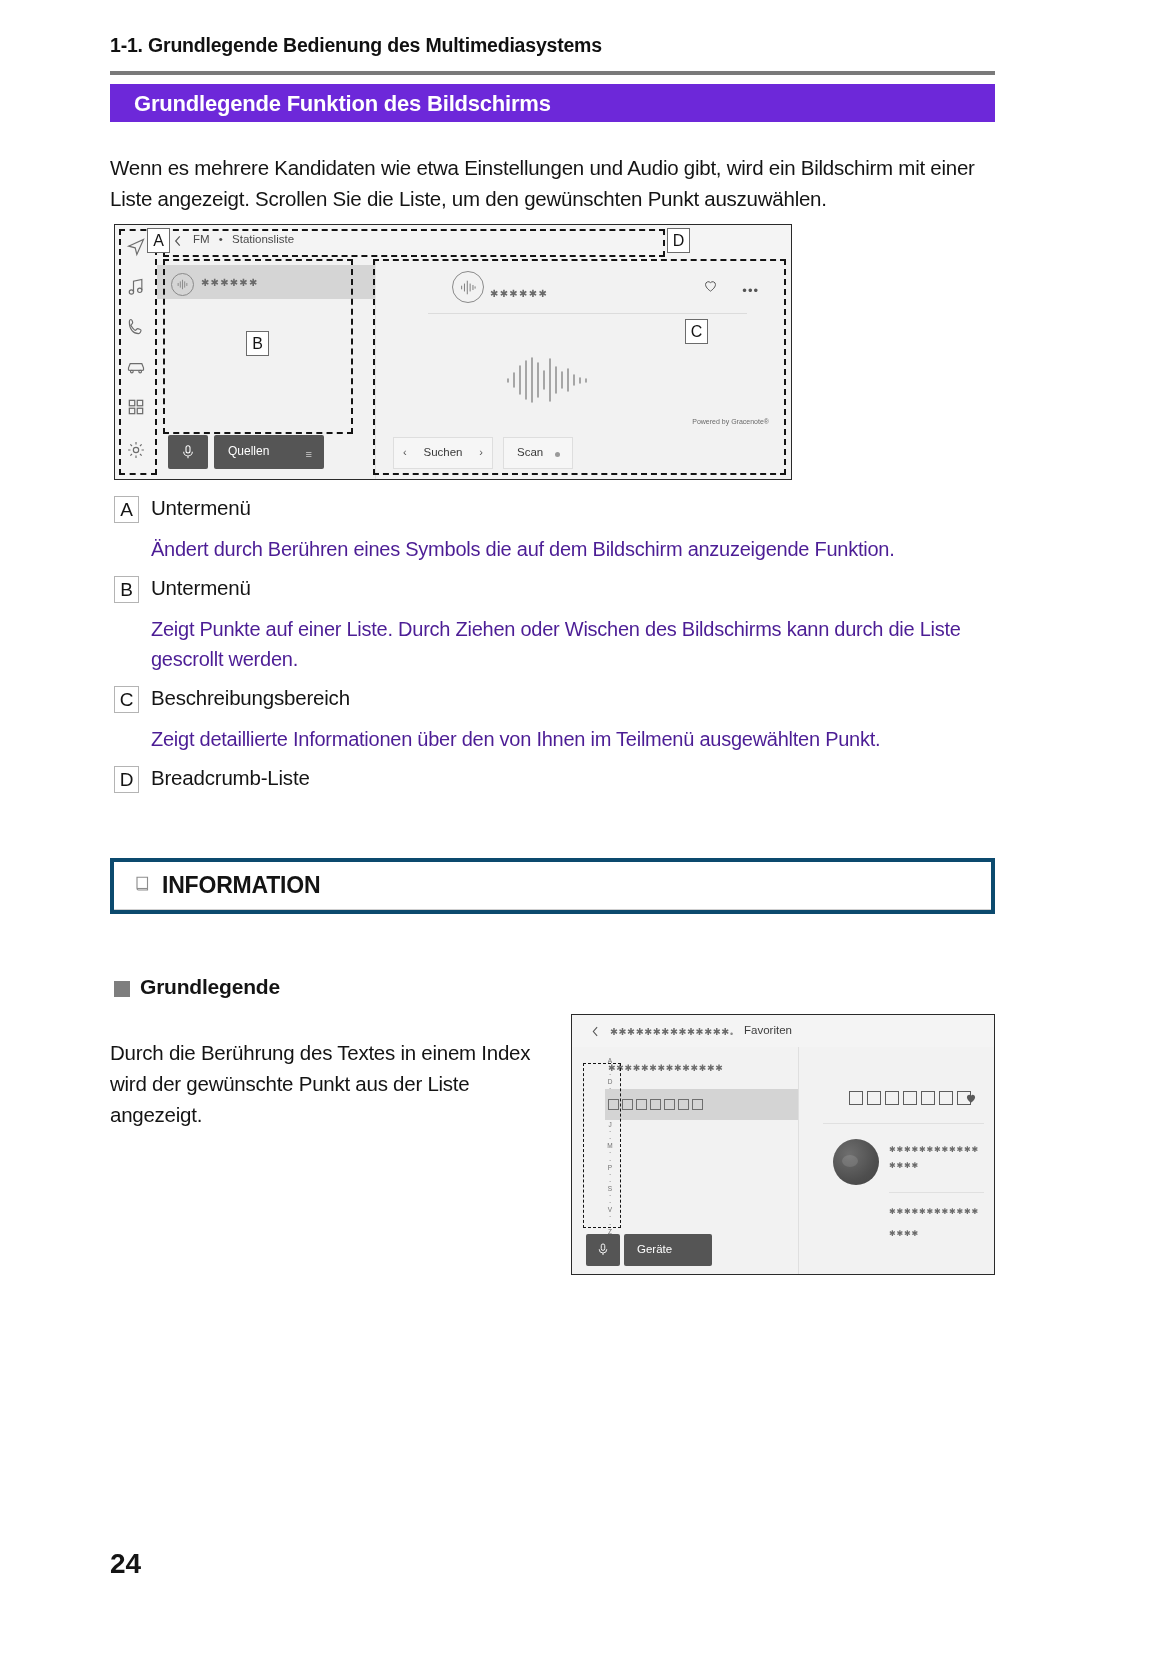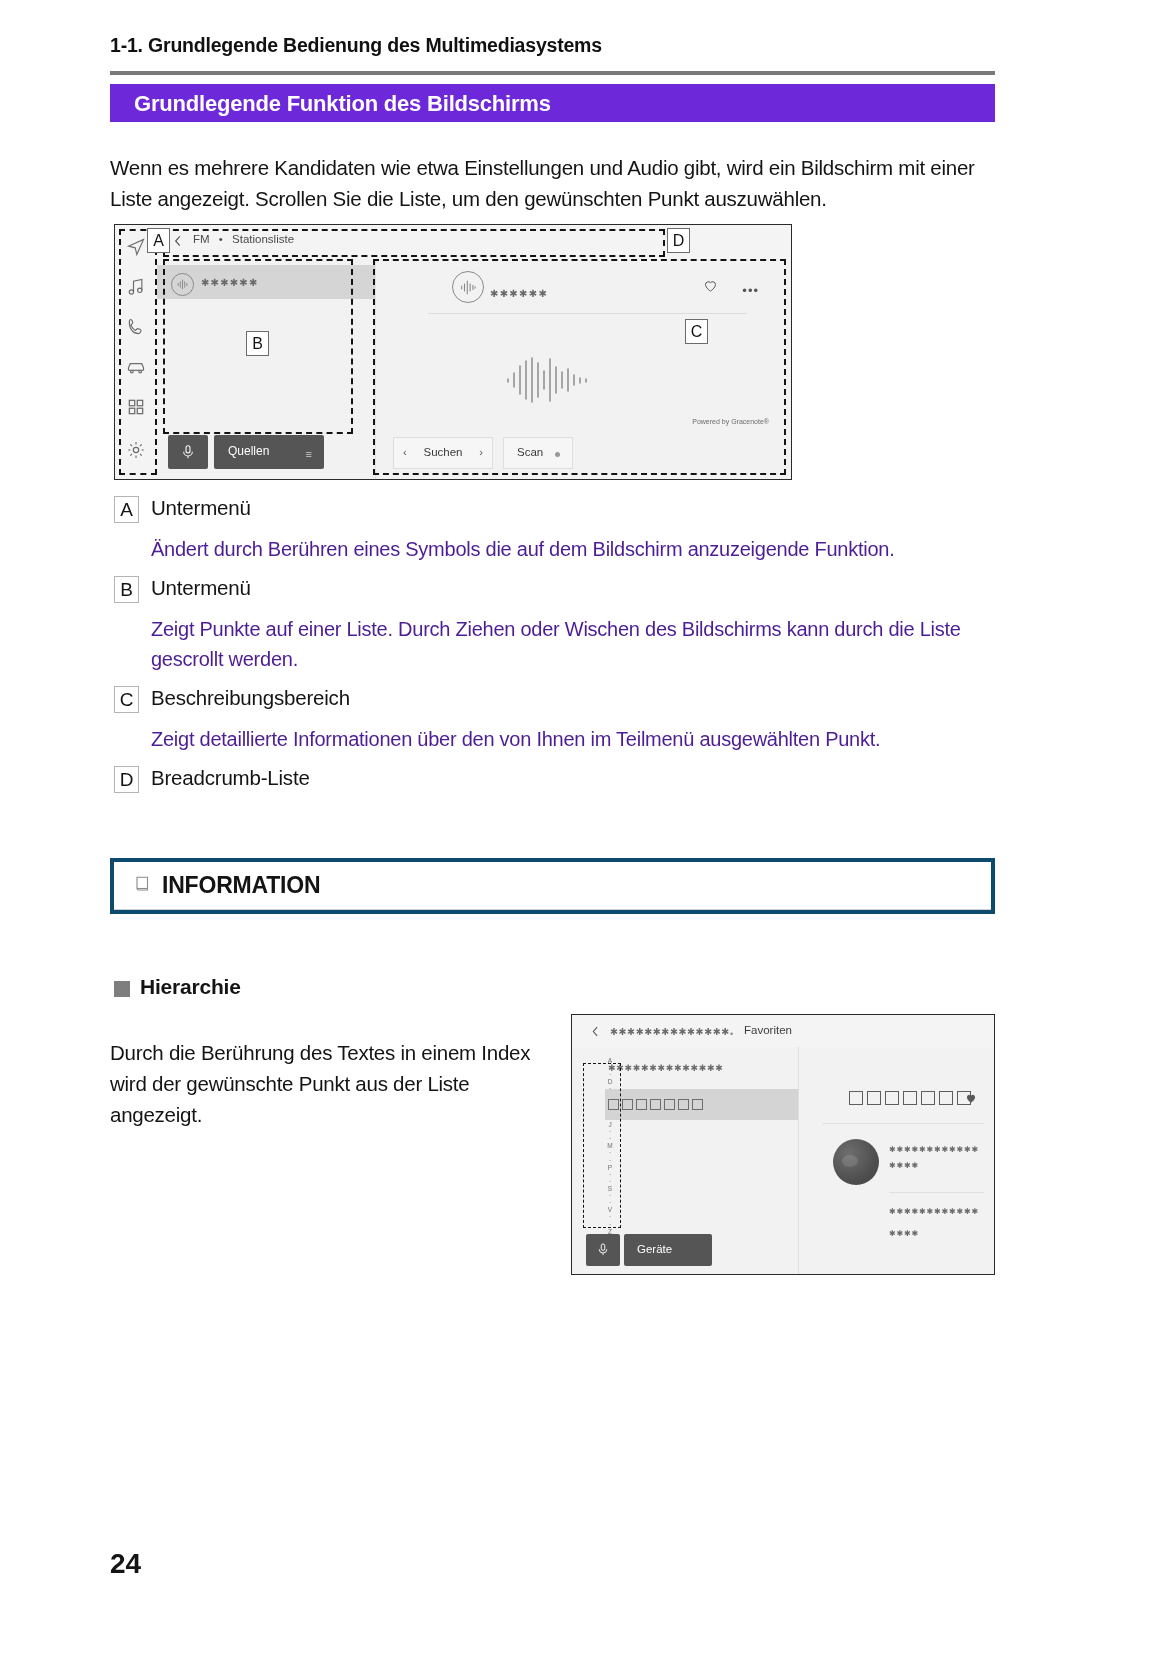--- a/index.html
+++ b/index.html
@@ -647,21 +647,21 @@
             <path d="M4 3h14v17H6a2 2 0 0 1-2-2V3z"></path>
             <path d="M4 18h14"></path>
           </svg>
       </div>
       <div class="hdr-title">INFORMATION</div>
     </div>
   </div>
 
   <div class="subhead">
     <div class="sq"></div>
-    <div class="txt">Hierarchie</div>
+    <div class="txt">Grundlegende</div>
   </div>
   <div class="sub-para">Durch die Berührung des Textes in einem Index wird der gewünschte Punkt aus der Liste angezeigt.</div>
 
   <div class="fig2">
 
     <div class="topbar">
       <div class="bc-back">
         <svg viewBox="0 0 24 24" fill="none" stroke="currentColor" stroke-width="2">
             <path d="M15 4l-7 8 7 8"></path>
           </svg>

